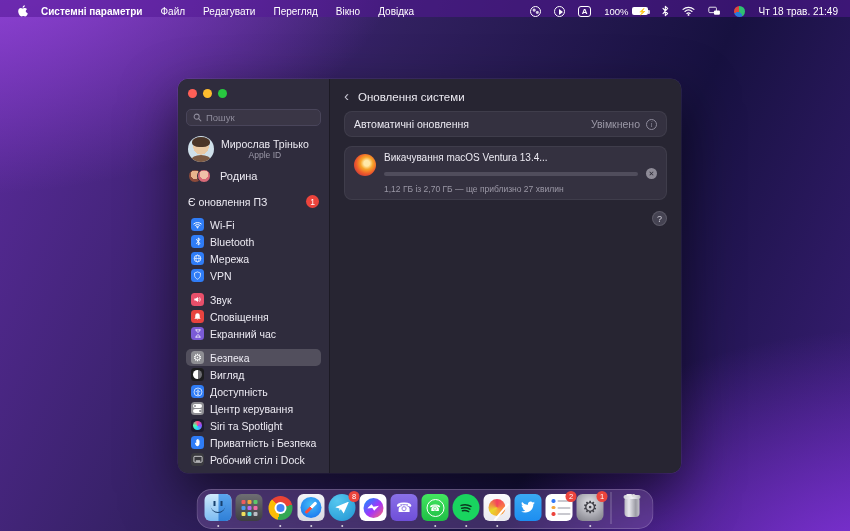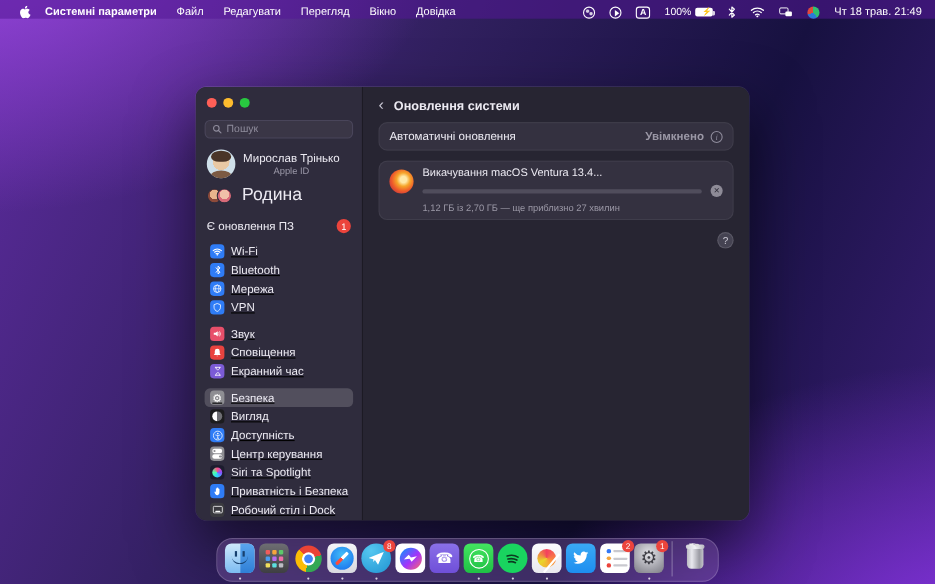--- a/index.html
+++ b/index.html
@@ -68,26 +68,26 @@
     border-radius:50% 50% 40% 40%; background:#4a3528; }
   .avatar::after { content:""; position:absolute; left:3px; right:3px; bottom:-4px; height:11px;
     border-radius:50% 50% 0 0; background:#7c5a43; }
   .uname { font-size:10.5px; color:#eceaf2; line-height:1.15; }
   .usub { font-size:8.5px; color:#9b98a8; }
   .famrow { display:flex; align-items:center; gap:8px; margin:0 2px 9px; }
   .fam-avs { width:24px; display:flex; flex:none; }
   .fam-av { width:14px; height:14px; border-radius:50%; border:1px solid #2f2c3d; }
   .fam-av.a{ background:radial-gradient(circle at 50% 40%, #e8b48c 0 45%, #8c4a3a 46%); }
   .fam-av.b{ background:radial-gradient(circle at 50% 40%, #f0c0a8 0 45%, #d86a78 46%); margin-left:-5px; }
-  .flabel { font-size:16px; color:#eceaf2; }
+  .flabel { font-size:11px; color:#eceaf2; }
   .updrow { display:flex; align-items:center; justify-content:space-between; margin:3px 2px 8px; }
   .updlabel { font-size:10.5px; color:#eceaf2; }
   .redbadge { min-width:13px; height:13px; border-radius:7px; background:#ec443c; color:#fff;
     font-size:8.5px; display:grid; place-items:center; padding:0 3px; }
-  .nav { display:flex; flex-direction:column;text-decoration:underline; }
+  .nav { display:flex; flex-direction:column; }
   .nav-gap { height:7px; flex:none; }
   .nav-item { height:17px; flex:none; display:flex; align-items:center; gap:6px;
     padding:0 5px; border-radius:5px; }
   .nav-item.selected { background:rgba(255,255,255,.17); }
   .nicon { width:13px; height:13px; border-radius:3.5px; flex:none;
     display:grid; place-items:center; color:#fff; overflow:hidden; }
   .nlabel { font-size:10.5px; color:#eceaf2; white-space:nowrap; }
   .half-circle { width:9px; height:9px; border-radius:50%;
     background:linear-gradient(90deg,#fff 0 50%, #6e6e73 50% 100%); }
   .siri-orb { width:9px; height:9px; border-radius:50%;
@@ -95,27 +95,27 @@
   .cc-pills { display:flex; flex-direction:column; gap:1.5px; }
   .cc-pill { width:9px; height:3.5px; border-radius:2px; background:#fff; position:relative; }
   .cc-pill::after { content:""; position:absolute; width:2.5px; height:2.5px; border-radius:50%;
     background:#8e8e93; top:.5px; }
   .cc-pill.l::after{ left:.5px; } .cc-pill.r::after{ right:.5px; }
 
   
   .content { flex:1; display:flex; flex-direction:column; background:#272532; }
   .chead { display:flex; align-items:center; gap:9px; padding:12px 14px 8px; }
   .backchev { font-size:15px; color:#c7c5d2; line-height:10px; margin-top:-2px; }
-  .ctitle { font-size:11.5px; font-weight:bold; color:#eceaf2;text-align:right; }
+  .ctitle { font-size:11.5px; font-weight:normal; color:#eceaf2;text-align:right; }
   .card { margin:0 14px; background:#343140; border:1px solid rgba(255,255,255,.06);
     border-radius:8px; }
   .autorow { display:flex; align-items:center; padding:6px 9px; }
   .autolabel { font-size:10.5px; color:#eceaf2; }
   .autoright { margin-left:auto; display:flex; align-items:center; gap:6px; }
-  .autoval { font-size:10.5px; color:#9b98a6;font-weight:bold; }
+  .autoval { font-size:10.5px; color:#9b98a6; }
   .info-i { width:11px; height:11px; border-radius:50%; border:1px solid #8f8c9c;
     color:#8f8c9c; font-size:7.5px; display:grid; place-items:center; font-style:italic;
     font-family:"Liberation Serif",serif; }
   .dlcard { margin-top:9px; padding:5px 9px; display:flex; gap:8px; }
   .ventura { width:22px; height:22px; border-radius:50%; flex:none; margin-top:2px;
     background:radial-gradient(circle at 58% 42%, #ffe9a8 0 16%, #f6a52a 34%, #ef5b2a 58%, #c2363f 82%, #8a2a4a 100%); }
   .dlbody { flex:1; display:flex; flex-direction:column; }
   .dltitle { font-size:10px; color:#eceaf2; margin-bottom:5px; }
   .dlbar-row { display:flex; align-items:center; gap:8px; margin-bottom:5px; }
   .ptrack { flex:1; height:4px; border-radius:2px; background:#504d5c; overflow:hidden; }

